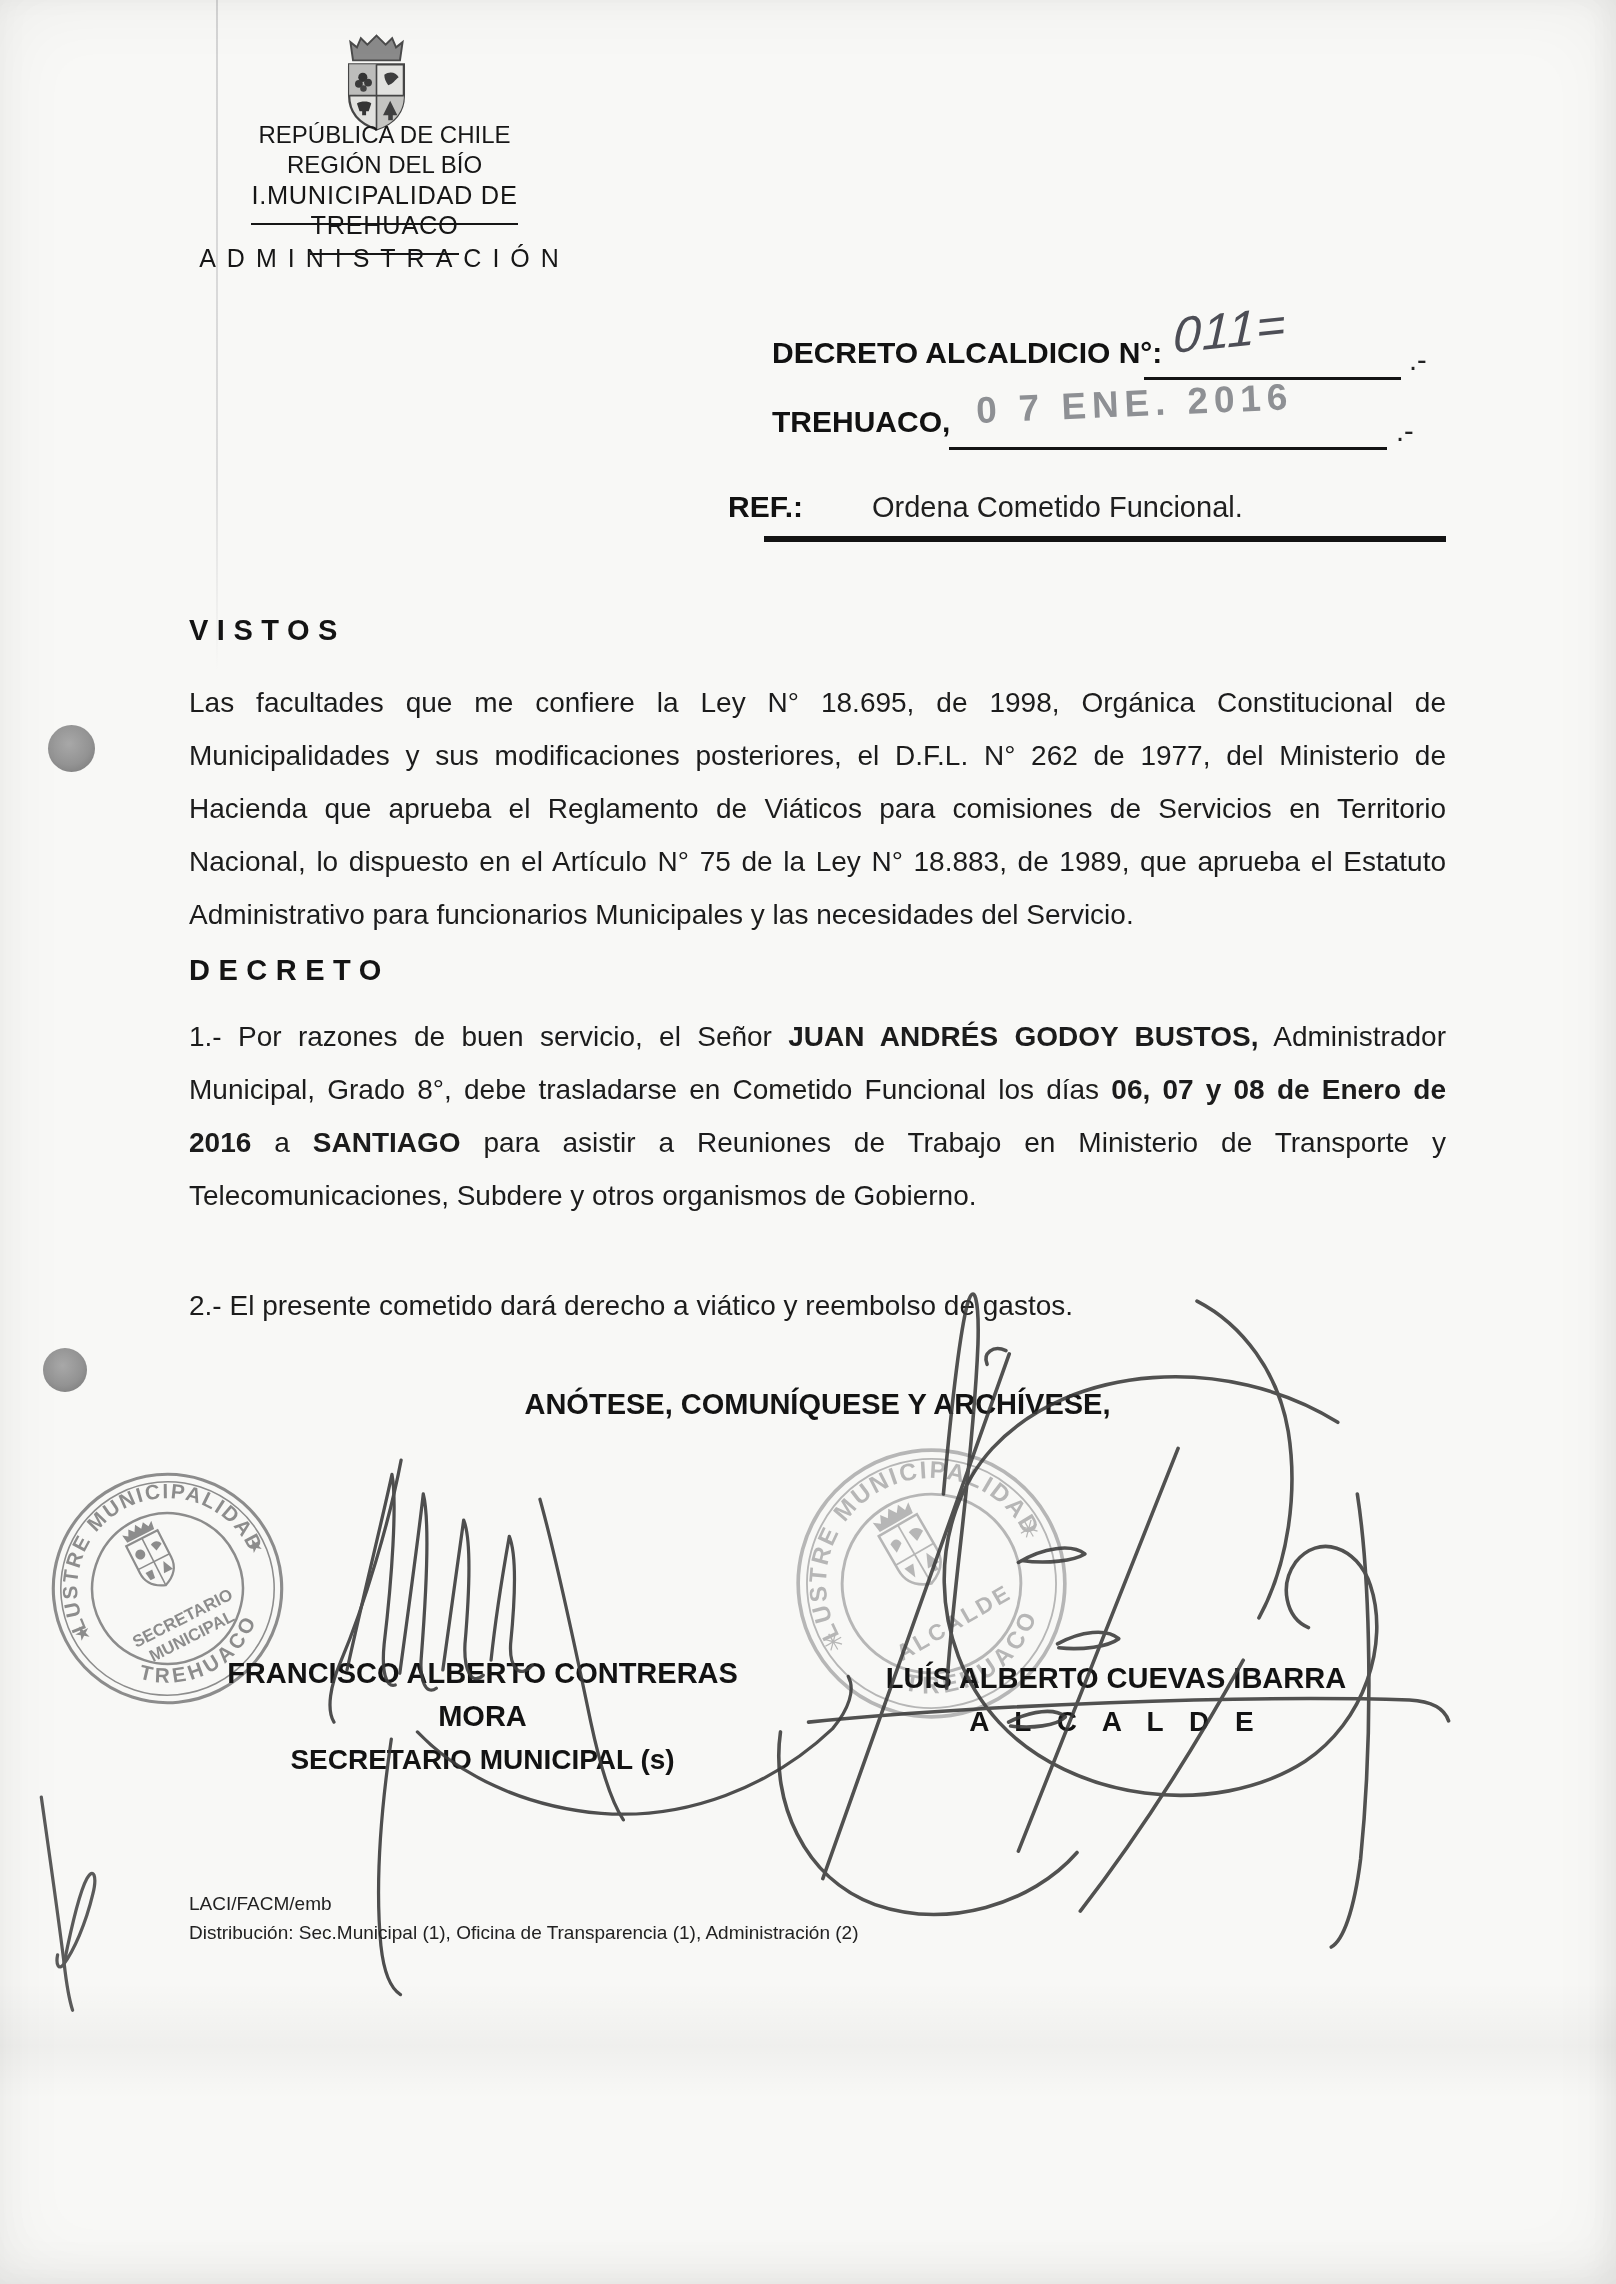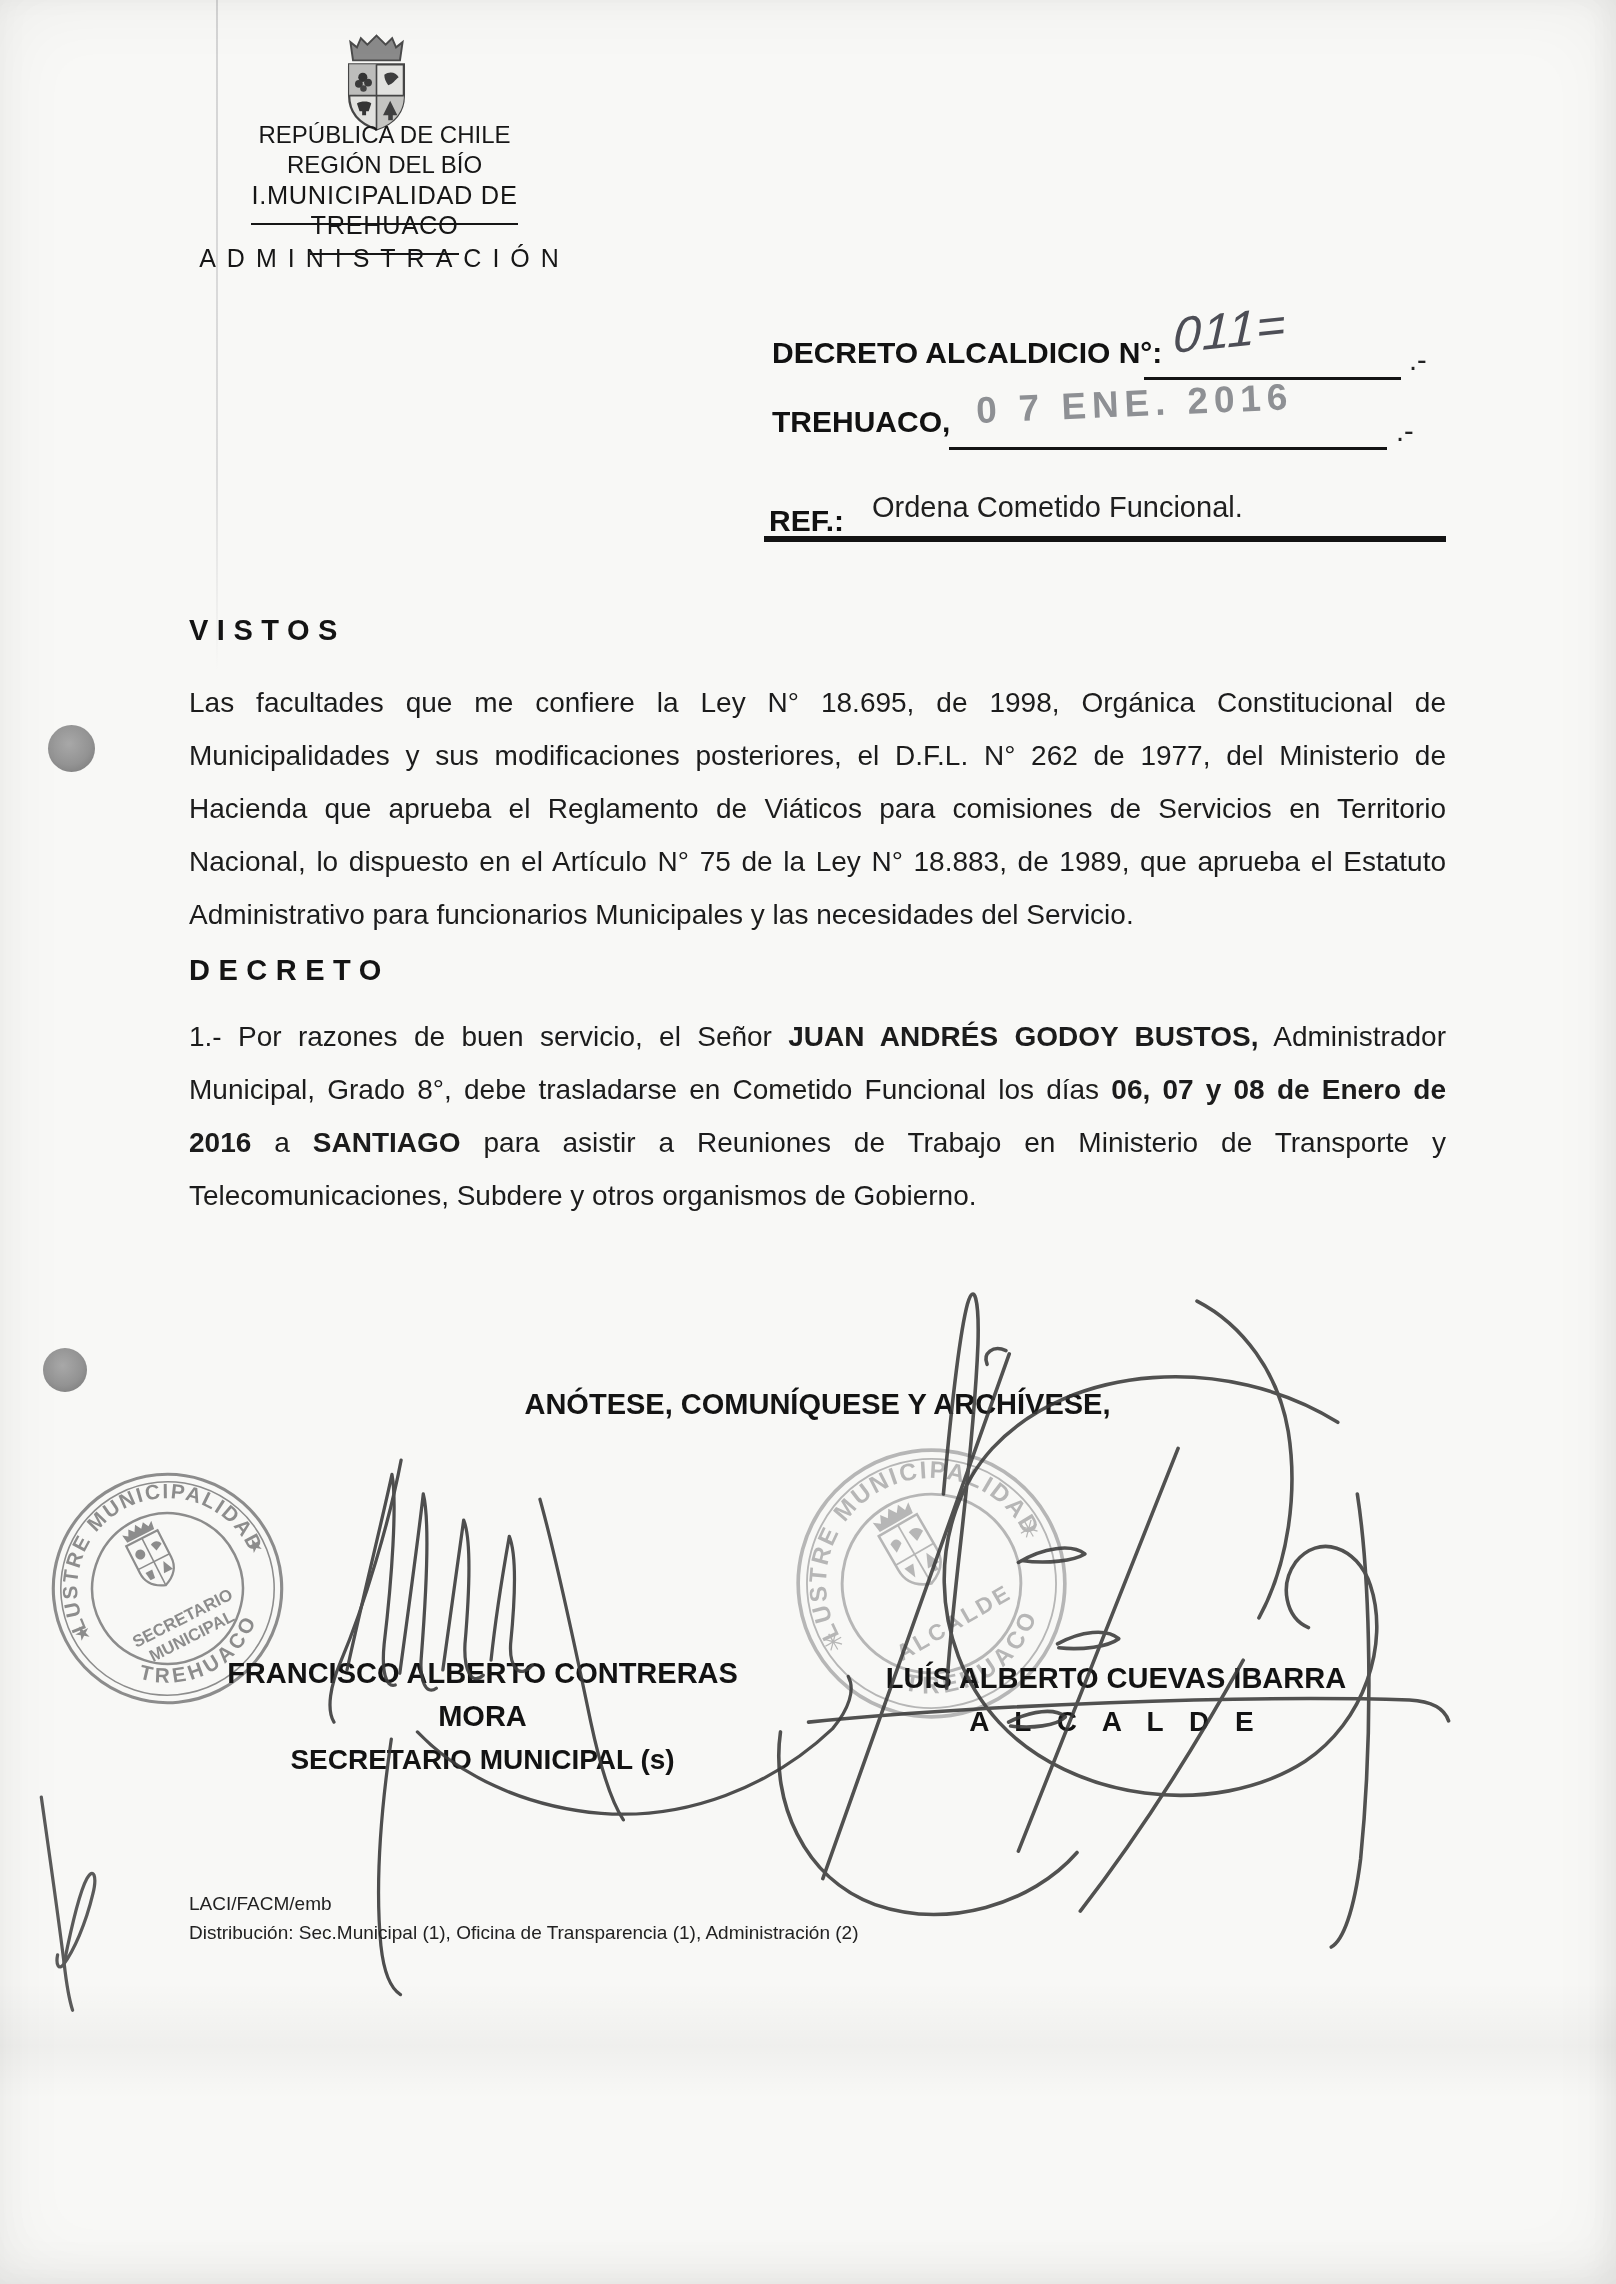--- a/index.html
+++ b/index.html
@@ -91,40 +91,41 @@
   <div class="abs lbl" style="left:772px;top:336px;">DECRETO ALCALDICIO N°:</div>
   <div class="abs rule" style="left:1144px;top:377px;width:257px;height:3.3px;"></div>
   <div class="abs hand" style="left:1173px;top:301px;">011=</div>
   <div class="abs suffix" style="left:1409px;top:344px;">.-</div>
 
   <div class="abs lbl" style="left:772px;top:405px;">TREHUACO,</div>
   <div class="abs rule" style="left:949px;top:447px;width:438px;height:3.3px;"></div>
   <div class="abs datestamp" style="left:976px;top:383px;">0 7 ENE. 2016</div>
   <div class="abs suffix" style="left:1396px;top:415px;">.-</div>
 
-  <div class="abs lbl" style="left:769px;top:490px;margin-top:14px;">REF.:</div>
+  <div class="abs lbl" style="left:728px;top:490px;">REF.:</div>
   <div class="abs" style="left:872px;top:491px;font-size:29px;">Ordena Cometido Funcional.</div>
   <div class="abs rule" style="left:764px;top:536px;width:682px;height:5.9px;"></div>
 
   <div class="abs col heading" style="top:614px;">VISTOS</div>
   <div class="abs col para" style="top:676px;">
     <div class="jl">Las facultades que me confiere la Ley N° 18.695, de 1998, Orgánica Constitucional de</div>
     <div class="jl">Municipalidades y sus modificaciones posteriores, el D.F.L. N° 262 de 1977, del Ministerio de</div>
     <div class="jl">Hacienda que aprueba el Reglamento de Viáticos para comisiones de Servicios en Territorio</div>
     <div class="jl">Nacional, lo dispuesto en el Artículo N° 75 de la Ley N° 18.883, de 1989, que aprueba el Estatuto</div>
     <div class="ll">Administrativo para funcionarios Municipales y las necesidades del Servicio.</div>
   </div>
 
   <div class="abs col heading" style="top:954px;">DECRETO</div>
   <div class="abs col para" style="top:1010px;">
     <div class="jl"><span>1.- Por razones de buen servicio, el Señor </span><span class="bold">JUAN ANDRÉS GODOY BUSTOS,</span><span> Administrador</span></div>
     <div class="jl"><span>Municipal, Grado 8°, debe trasladarse en Cometido Funcional los días </span><span class="bold">06, 07 y 08 de Enero de</span></div>
     <div class="jl"><span class="bold">2016</span><span> a </span><span class="bold">SANTIAGO</span><span> para asistir a Reuniones de Trabajo en Ministerio de Transporte y</span></div>
     <div class="ll">Telecomunicaciones, Subdere y otros organismos de Gobierno.</div>
   </div>
+  <div class="abs col para ll" style="top:1279px;">2.- El presente cometido dará derecho a viático y reembolso de gastos.</div>
 
   <div class="abs col closing" style="top:1388px;">ANÓTESE, COMUNÍQUESE Y ARCHÍVESE,</div>
 
   <svg class="abs" style="left:42px;top:1463px;opacity:0.78;" width="251" height="251" viewBox="0 0 400 400">
     <g transform="rotate(-27 200 200)" fill="none" stroke="#6f6f6f">
       <circle cx="200" cy="200" r="182" stroke-width="5"></circle>
       <circle cx="200" cy="200" r="170" stroke-width="2.5"></circle>
       <circle cx="200" cy="200" r="120" stroke-width="4"></circle>
       <path id="lsTop" d="M 56,200 A 144,144 0 0,1 344,200" stroke="none"></path>
       <path id="lsBot" d="M 50,200 A 150,150 0 0,0 350,200" stroke="none"></path>

